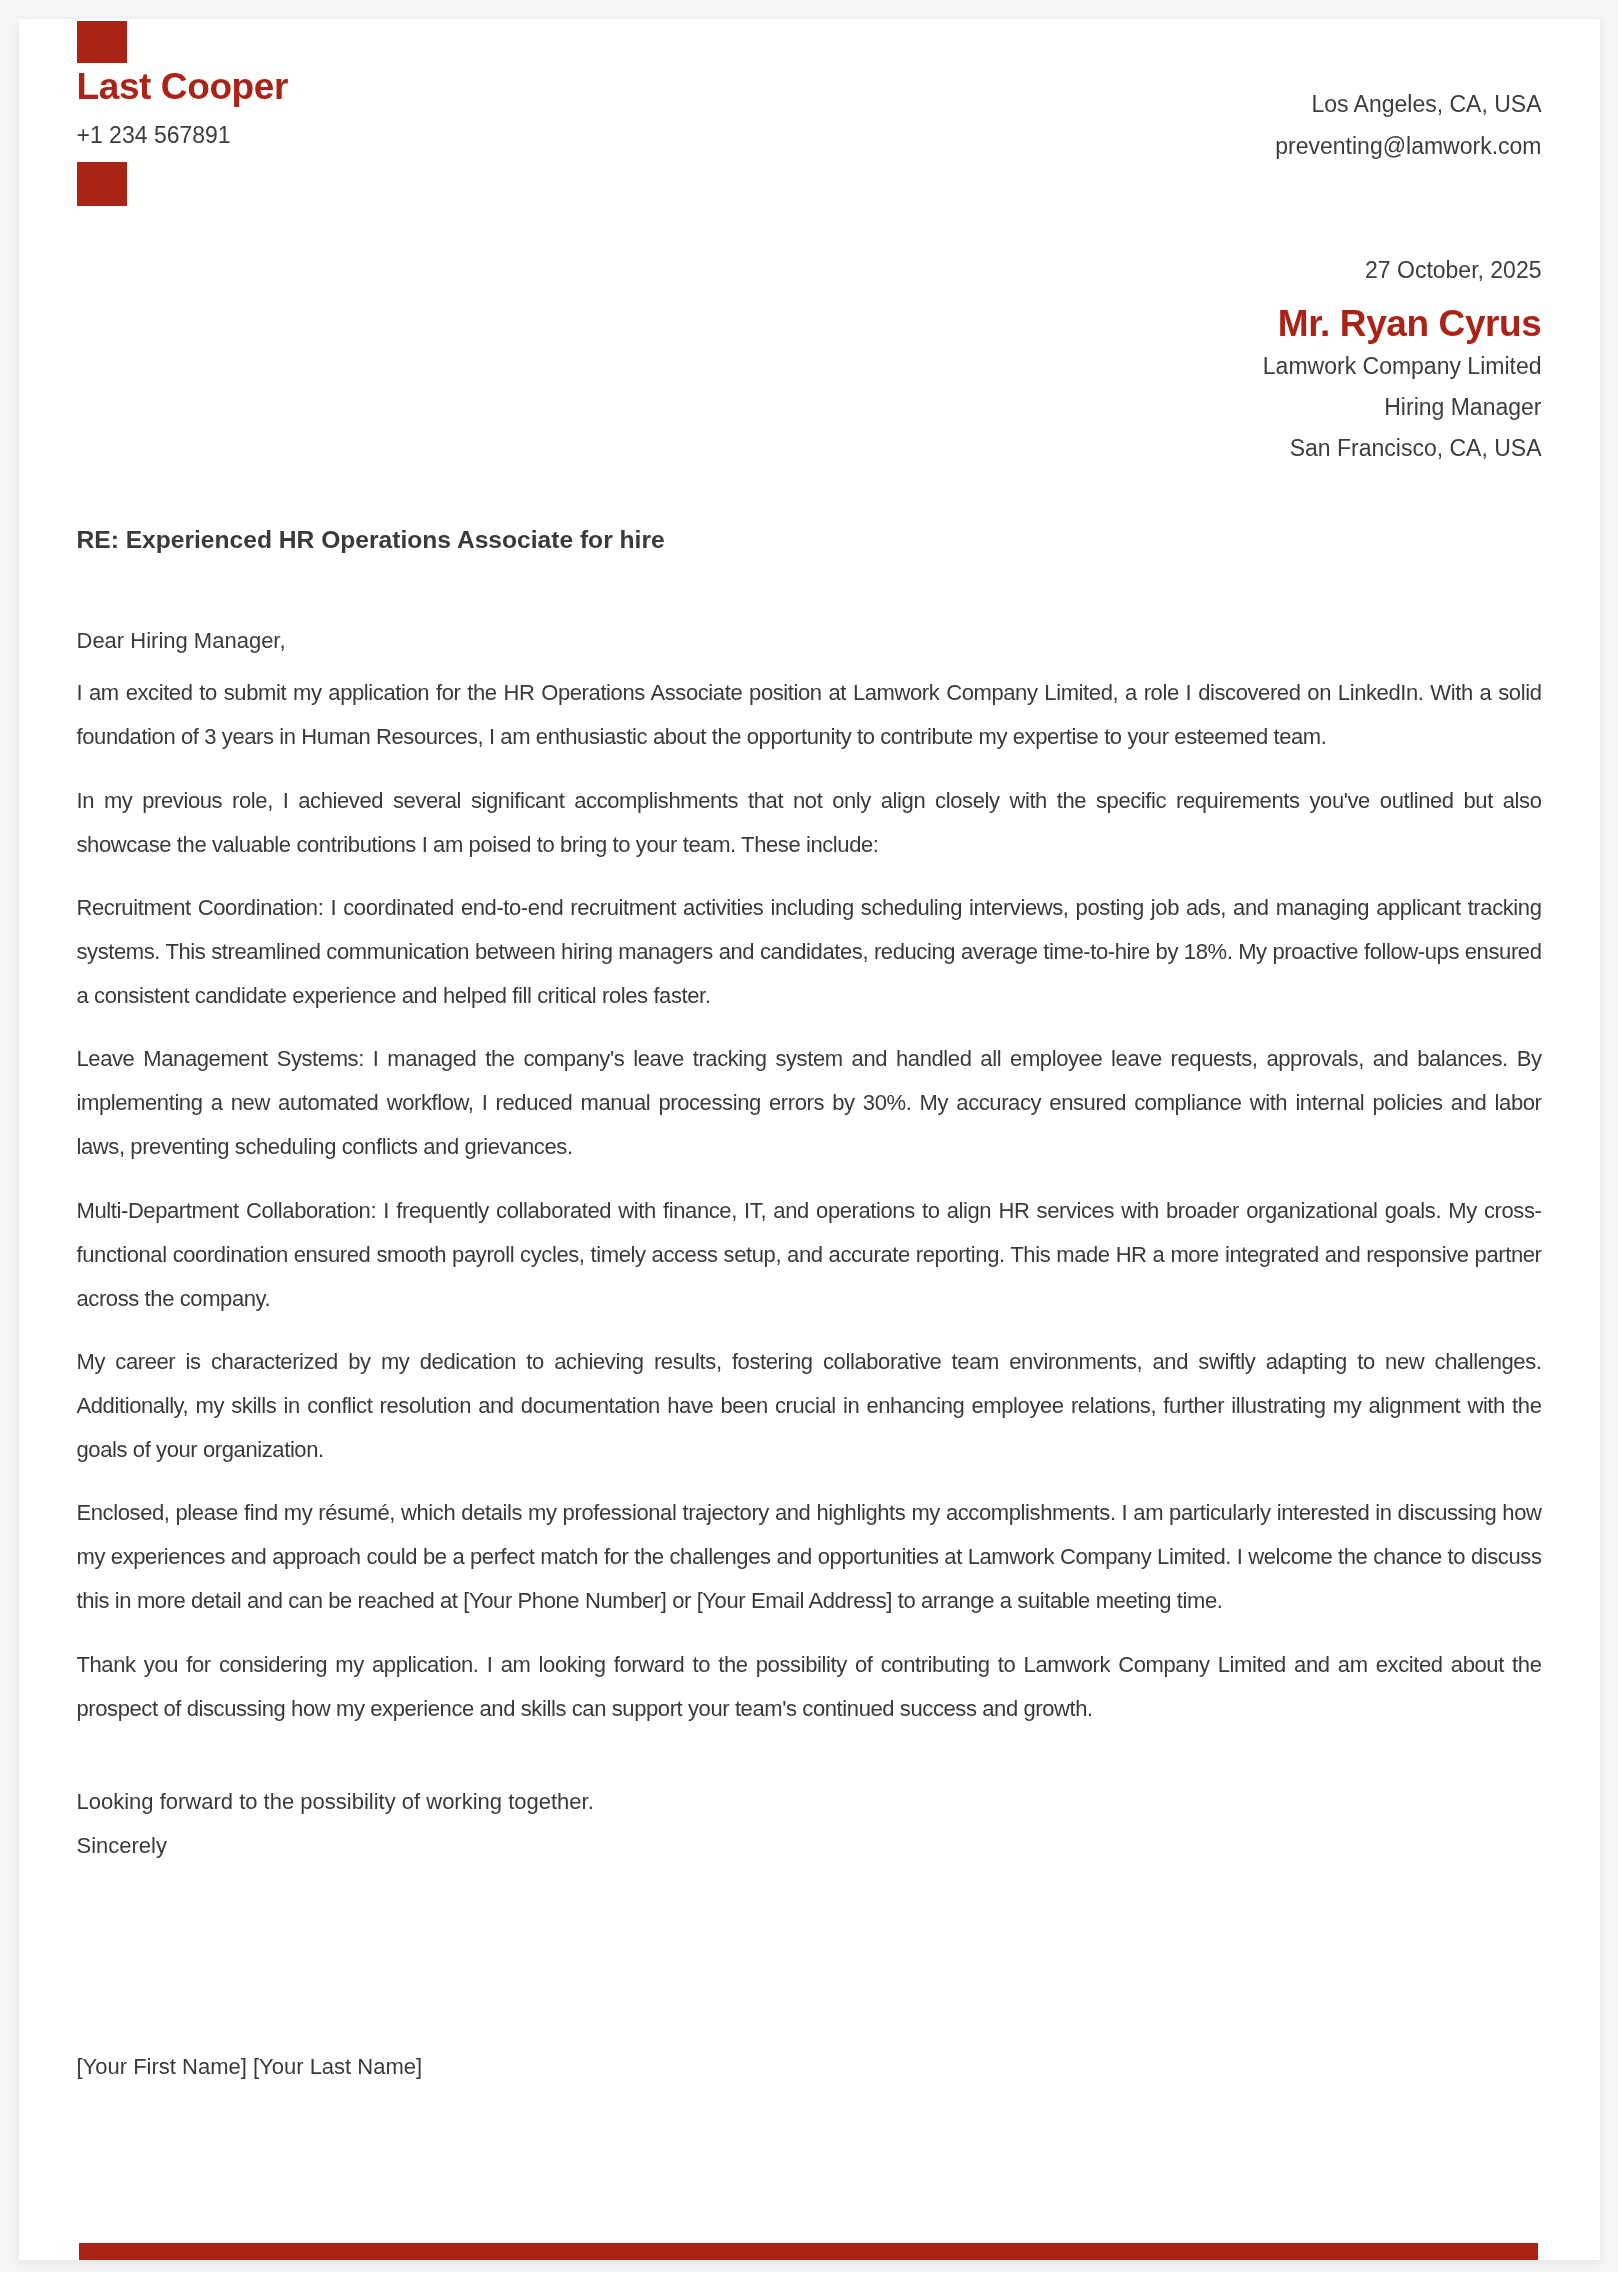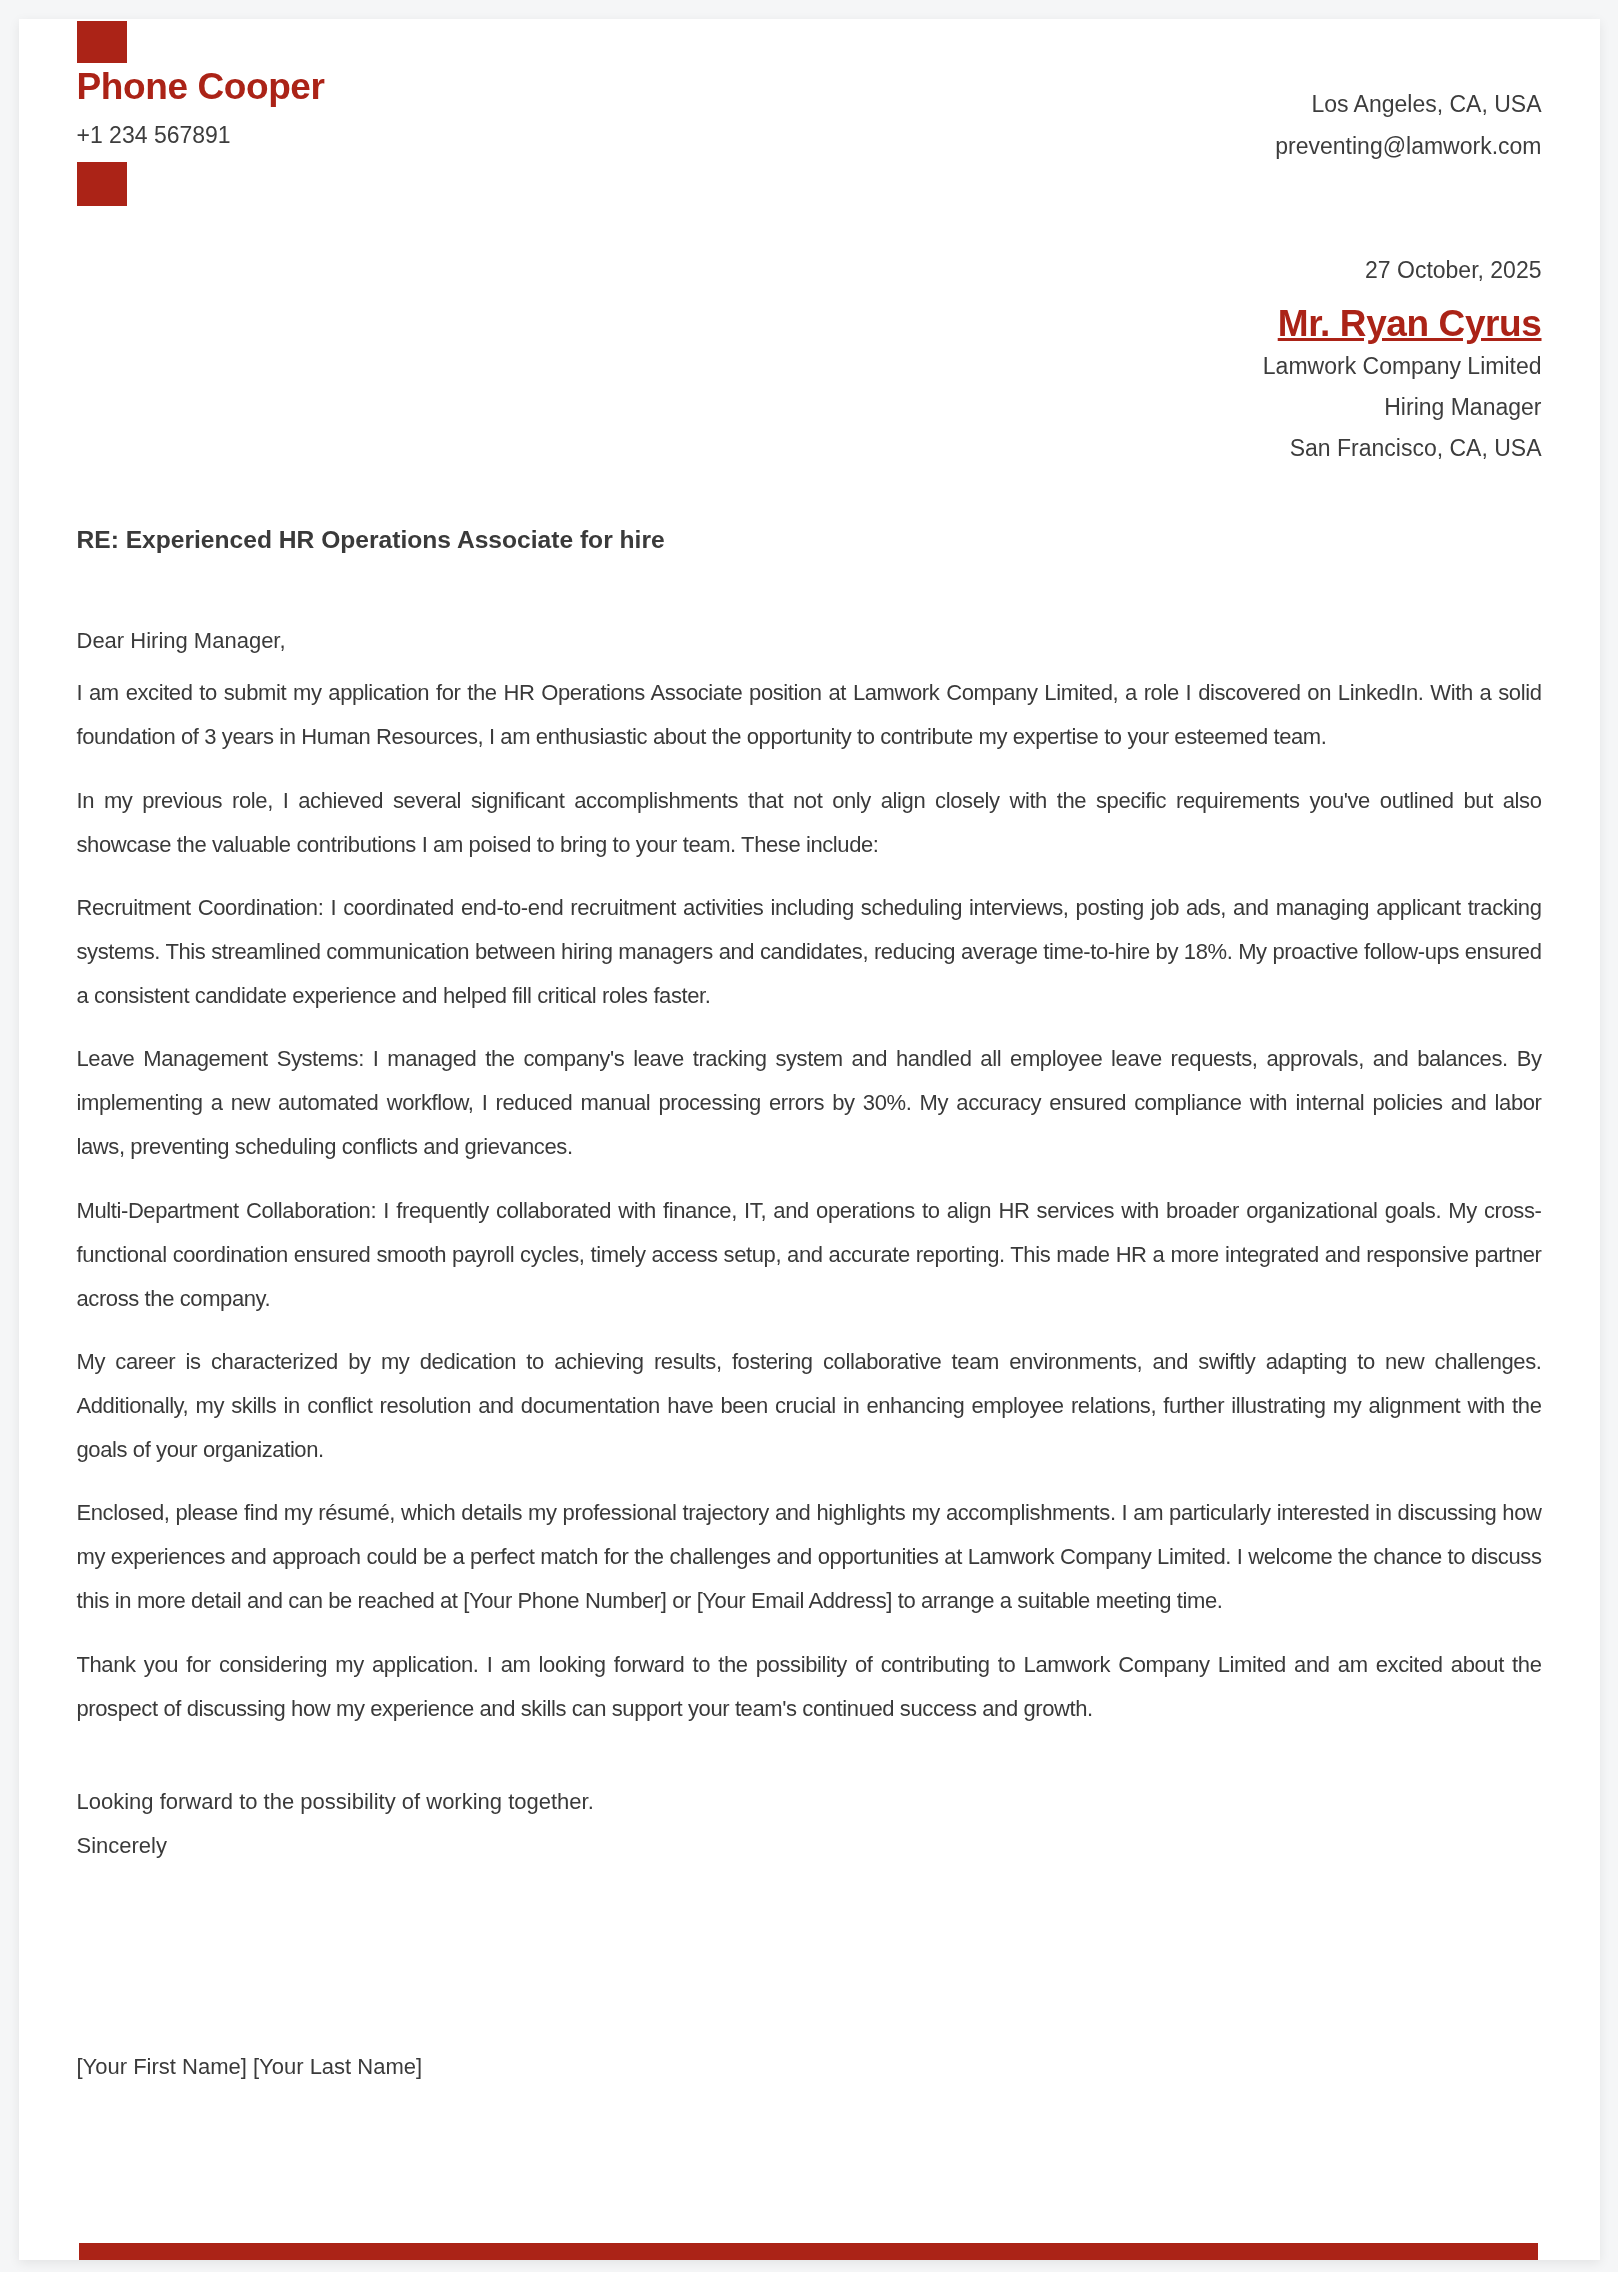--- a/index.html
+++ b/index.html
@@ -39,21 +39,21 @@
   }
   .header-right {
     text-align: right; padding-top: 64px;
     font-size: 23px; color: #3d3d3d; line-height: 42px;
   }
   
   .recipient-block { text-align: right; margin-top: 51px; }
   .letter-date { font-size: 23px; color: #3d3d3d; line-height: 26px; }
   .recipient-name {
     font-size: 37px; font-weight: 700; letter-spacing: -0.4px;
-    color: #ab2317; line-height: 44px; margin-top: 19.3px; text-decoration: underline;
+    color: #ab2317; line-height: 44px; margin-top: 19.3px;
   }
   .recipient-line { font-size: 23px; color: #3d3d3d; line-height: 41px; }
   
   .subject {
     font-size: 24.6px; font-weight: 700; color: #3a3a3a;
     margin-top: 56px; line-height: 30px;
   }
   .salutation {
     font-size: 22px; color: #3a3a3a; margin-top: 72px; line-height: 27px;
   }
@@ -74,21 +74,21 @@
 </style>
 </head>
 <body>
 
 <div class="viewport">
   <div class="page">
 
     <div class="header">
       <div class="header-left">
         <div class="accent-square sq-top"></div>
-        <div class="sender-name">Phone Cooper</div>
+        <div class="sender-name">Last Cooper</div>
         <div class="sender-phone">+1 234 567891</div>
         <div class="accent-square sq-bottom"></div>
       </div>
       <div class="header-right">
         <div>Los Angeles, CA, USA</div>
         <div>preventing@lamwork.com</div>
       </div>
     </div>
 
     <div class="recipient-block">

